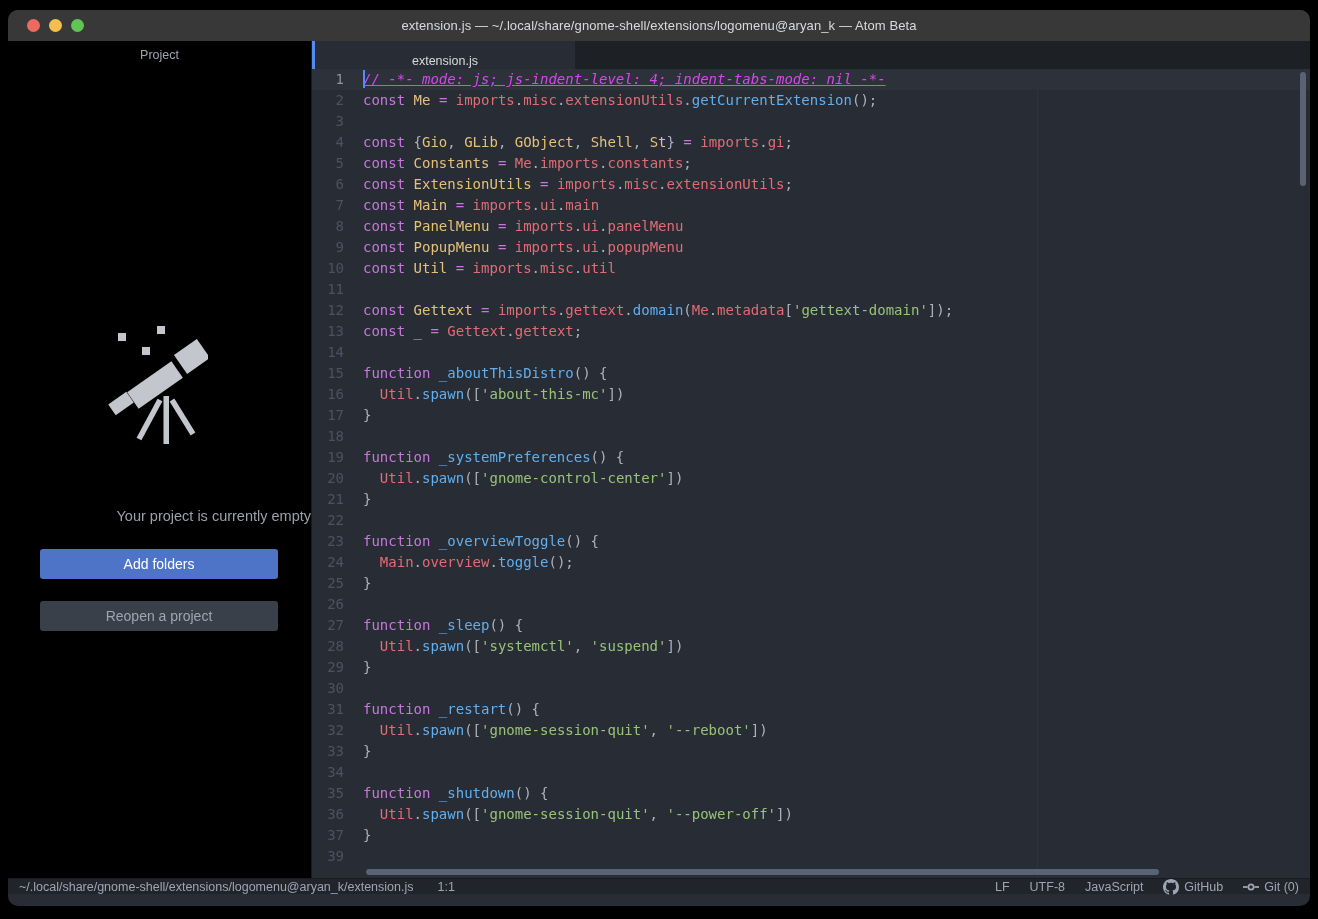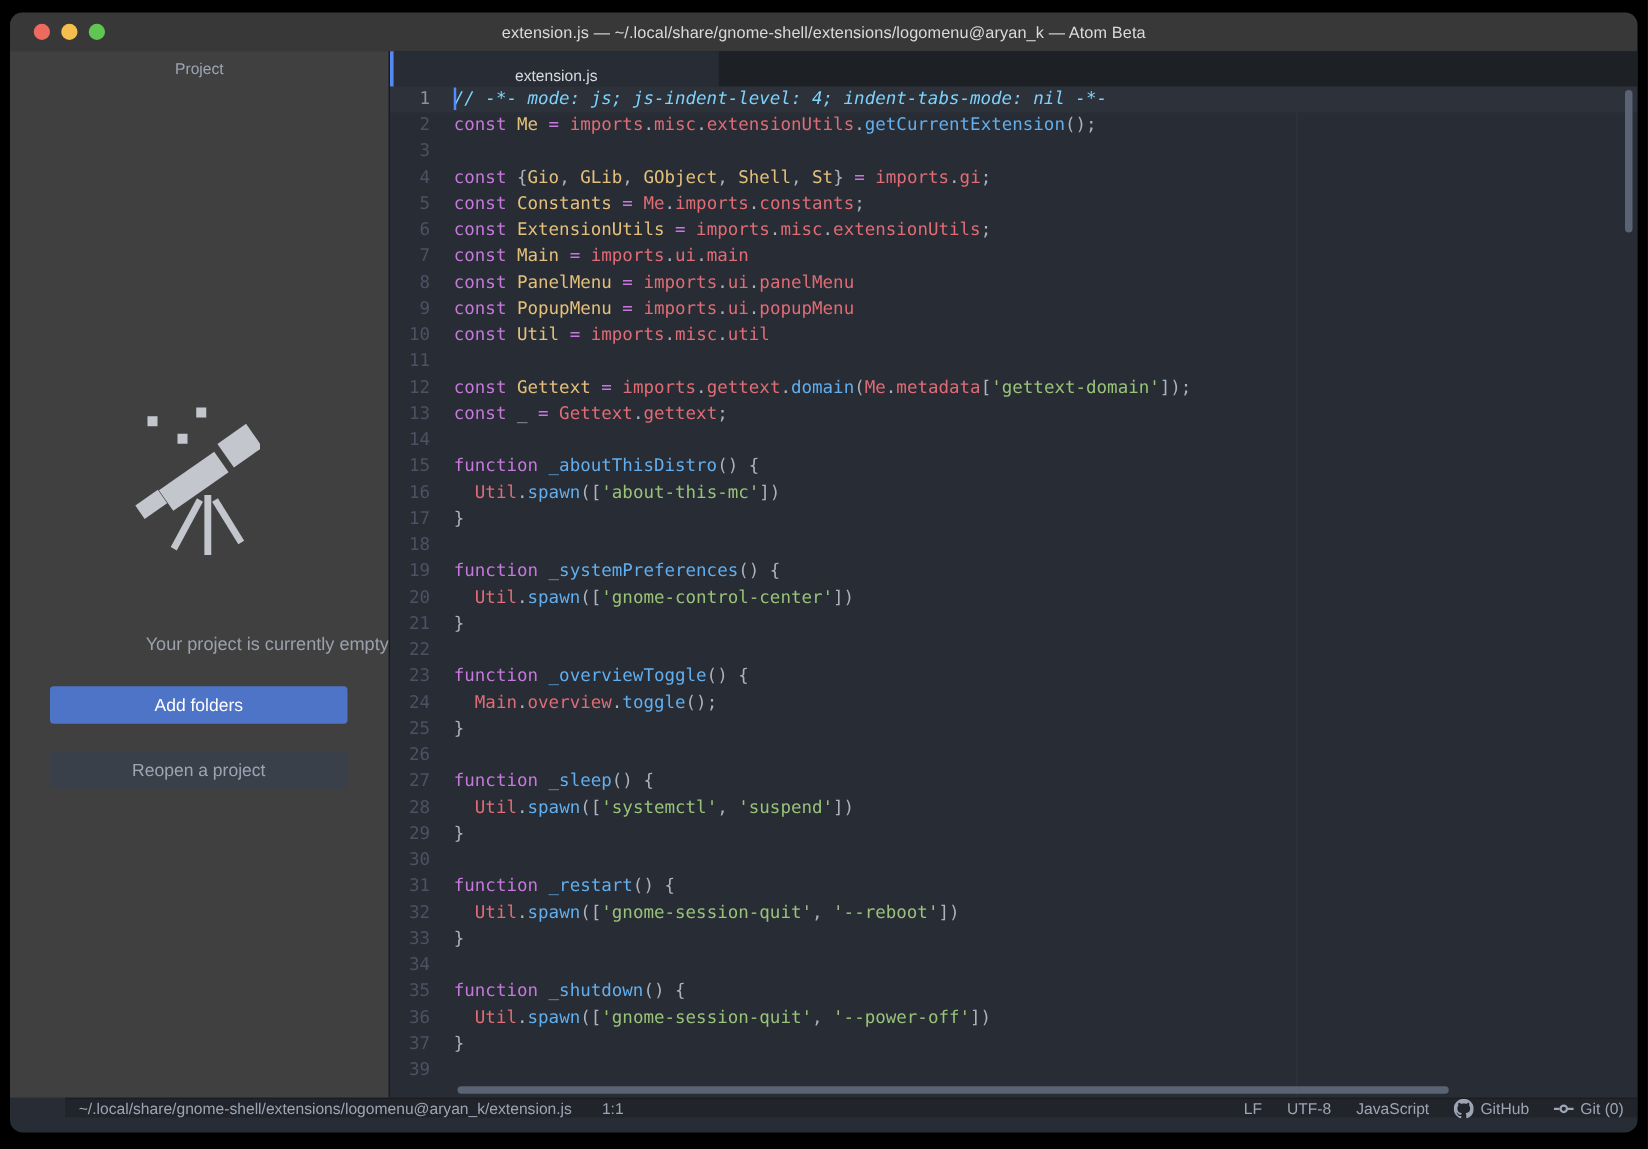--- a/index.html
+++ b/index.html
@@ -15,21 +15,21 @@
   .traffic { position:absolute; left:19px; top:0; height:100%;
              display:flex; align-items:center; gap:9px; }
   .tdot { width:13px; height:13px; border-radius:50%; }
   .tdot.red { background:#ec6a5e; } .tdot.yellow { background:#f4bf4f; } .tdot.green { background:#61c554; }
   .title-text { font-size:13px; font-weight:500; color:#d8dadd; letter-spacing:.1px; }
 
   
   .main { display:flex; height:837px; }
 
   
-  .sidebar { width:303px; background:#404040; position:relative; flex:none; }
+  .sidebar { width:303px; background:#000000; position:relative; flex:none; }
   .sidebar-header { height:28px; display:flex; align-items:center; justify-content:center;
                     color:#9da5b4; font-size:12.5px; }
   .telescope { position:absolute; left:100px; top:281px; }
   .empty-msg { position:absolute; left:0; top:467px; width:100%; text-align:right;
                color:#9aa1ad; font-size:14.5px; }
   .side-btn { position:absolute; left:32px; width:238px; height:30px; border:none;
               border-radius:3px; font-size:14px; font-family:"Liberation Sans",sans-serif;
               cursor:pointer; display:block; }
   .btn-primary { top:508px; background:#4d74c7; color:#fff; }
   .btn-secondary { top:560px; background:#394049; color:#9da5b4; }
@@ -51,33 +51,33 @@
   .cursor-line .gutter-num { color:#8b93a1; }
   .code-text { position:relative; padding-left:9px; white-space:pre; flex:1; color:#abb2bf; }
 
   .tok-kw  { color:#c678dd; }
   .tok-op  { color:#c678dd; }
   .tok-var { color:#e5c07b; }
   .tok-prop{ color:#e06c75; }
   .tok-fn  { color:#61afef; }
   .tok-str { color:#98c379; }
   .tok-pun { color:#abb2bf; }
-  .tok-com { color:#7dd3fc; font-style:italic; }
+  .tok-com { color:#d946ef; font-style:italic;text-decoration:underline; }
 
   .cursor { position:absolute; left:9px; top:1px; width:2px; height:18px; background:#528bff; }
 
   .vscrollbar { position:absolute; right:4px; top:3px; width:6px; height:114px;
                 background:#5a6373; border-radius:3px; }
   .hscrollbar { position:absolute; left:54px; bottom:3px; width:793px; height:6px;
                 background:#5a6373; border-radius:3px; }
 
   
   .statusbar { height:16px; background:#21252b; border-top:1px solid #181a1f;
                display:flex; align-items:center; justify-content:space-between;
-               padding:0 11px; color:#9da5b4; font-size:12.5px;margin-left:44px; }
+               padding:0 11px; color:#9da5b4; font-size:12.5px; }
   .sb-left { display:flex; align-items:center; gap:24px; }
   .sb-right { display:flex; align-items:center; gap:20px; }
   .sb-item { display:flex; align-items:center; gap:5px; cursor:pointer; }
   .sb-icon svg { display:block; }
 </style>
 </head>
 <body>
 
 <div class="window">
 

